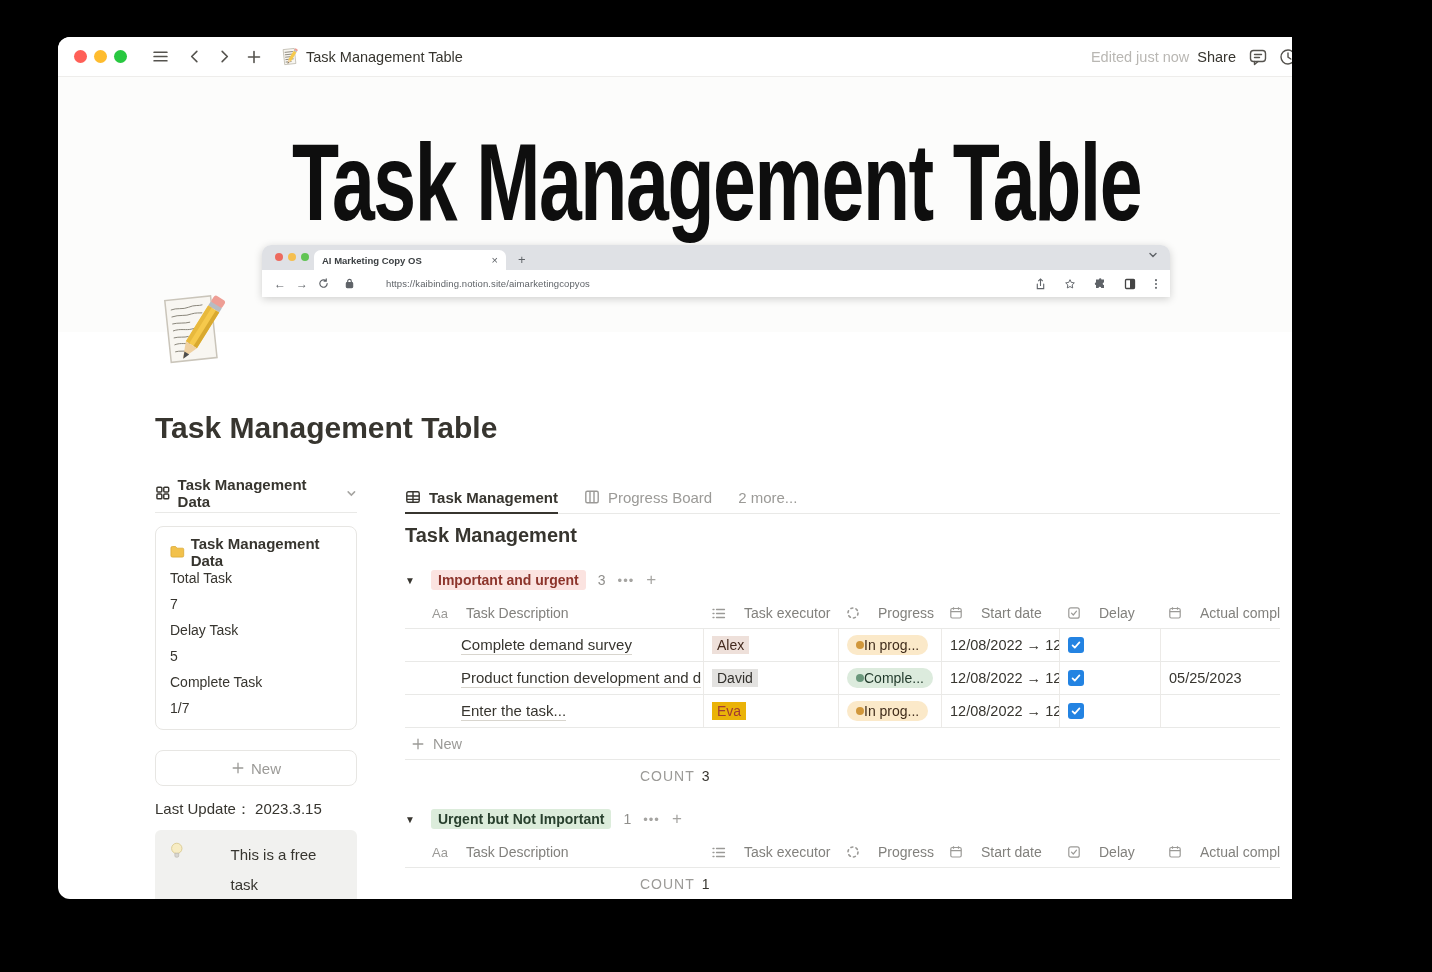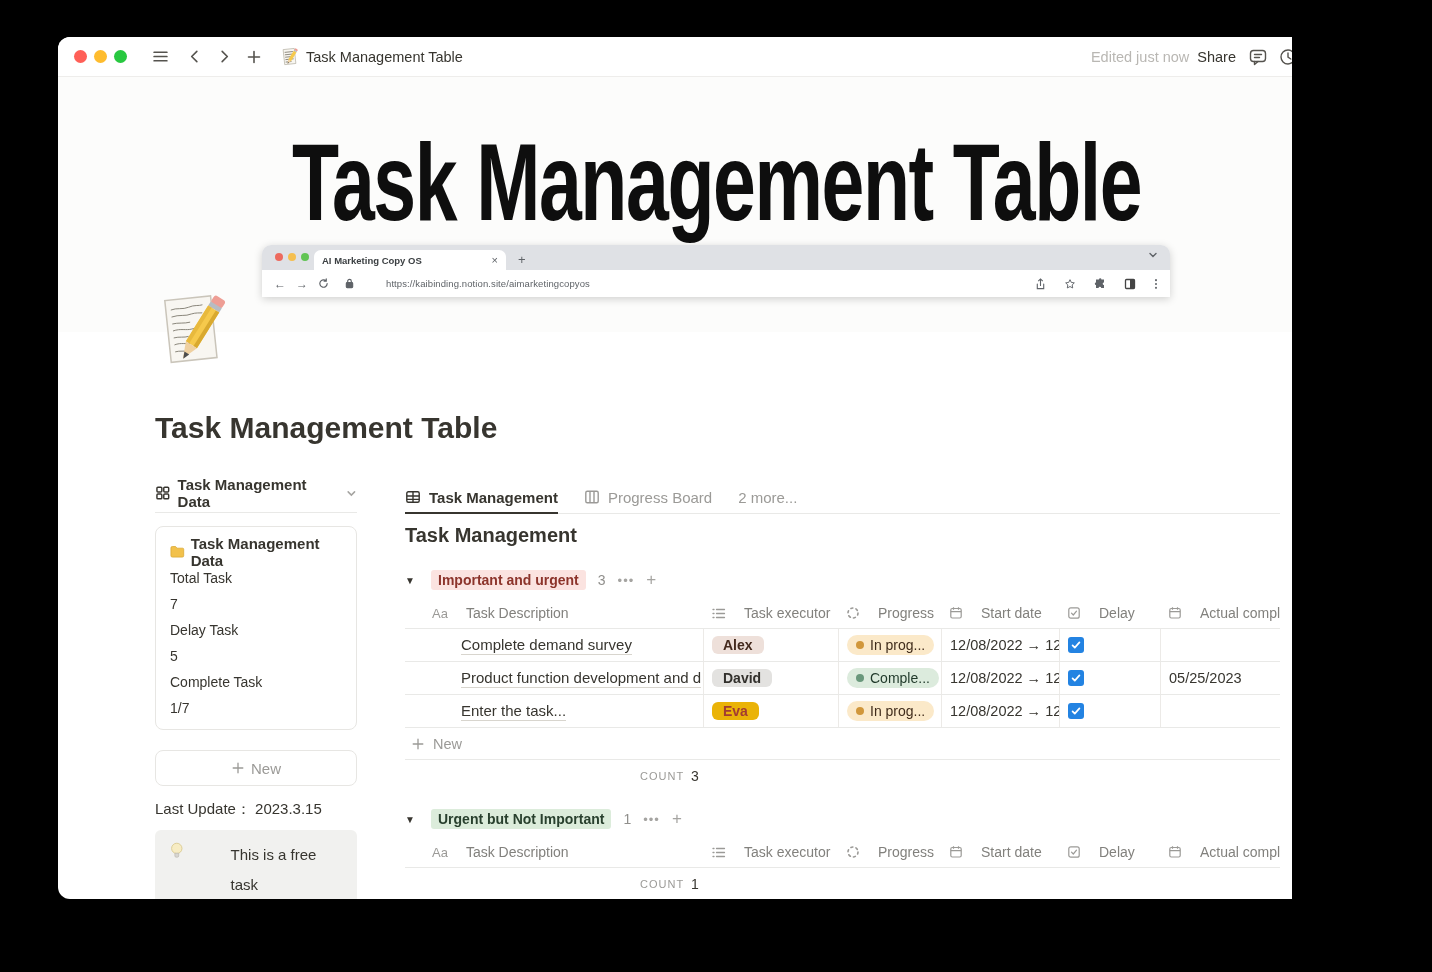--- a/index.html
+++ b/index.html
@@ -79,34 +79,34 @@
   .aa { font-size:13px; color:#9b9a97; font-weight:400; }
   .c1 { width:298px; padding-left:27px; } .c2 { width:135px; padding-left:8px; }
   .c3 { width:103px; padding-left:8px; } .c4 { width:118px; padding-left:8px; }
   .c5 { width:101px; padding-left:8px; } .c6 { width:120px; padding-left:8px; }
 
   .trow { height:33px; border-bottom:1px solid #e9e9e7; display:flex; align-items:stretch; font-size:14.5px; }
   .trow .cell { display:flex; align-items:center; overflow:hidden; white-space:nowrap; }
   .trow .cell + .cell { border-left:1px solid #eceae7; }
   .trow .c1 { padding-left:56px; font-size:15px; }
   .desc-txt { border-bottom:1px solid #d8d5ce; padding-bottom:1px; color:#37352f; cursor:pointer; overflow:hidden; white-space:nowrap; }
-  .name-badge { padding:1px 11px; border-radius:6px; font-size:14px;font-weight:bold; }
+  .name-badge { padding:1px 5px; border-radius:0; font-size:14px; }
   .nb-brown { background:#eee0da; color:#442a1e; }
   .nb-gray { background:#e3e2e0; color:#32302c; }
   .nb-red { background:#eab308; color:#a23c32; }
-  .pill { display:inline-flex; align-items:center; gap:6px; padding:2px 9px; border-radius:11px; font-size:14px; }
+  .pill { display:inline-flex; align-items:center; padding:2px 9px; border-radius:11px; font-size:14px; }
   .pill .dot { width:8px; height:8px; border-radius:50%; flex:none; }
   .pill-yellow { background:#fbe9c9; color:#402c1b; } .pill-yellow .dot { background:#d1973b; }
   .pill-green { background:#dcebdd; color:#1f3829; } .pill-green .dot { background:#69977b; }
   .date-txt { color:#37352f; }
   .cbx { width:16px; height:16px; border-radius:3px; background:#2383e2; display:flex; align-items:center; justify-content:center; flex:none; cursor:pointer; }
 
   .new-row { height:32px; border-bottom:1px solid #e9e9e7; display:flex; align-items:center; gap:8px; color:#9b9a97; font-size:14.5px; padding-left:6px; cursor:pointer; }
   .count-row { height:32px; display:flex; align-items:center; gap:7px; padding-left:235px; }
-  .count-label { font-size:11px; letter-spacing:1px; color:#9b9a97; }
+  .count-label { font-size:14px; letter-spacing:1px; color:#9b9a97; }
   .count-value { font-size:14px; color:#37352f; }
 
   .help-btn { position:absolute; right:16px; bottom:16px; width:36px; height:36px; border-radius:50%; background:#fff; border:1px solid #e8e7e4; box-shadow:0 2px 8px rgba(0,0,0,0.1); display:flex; align-items:center; justify-content:center; font-size:17px; color:#84827e; z-index:9; cursor:pointer; }
 
   svg { display:block; }
 </style>
 </head>
 <body>
 
 <div class="stage">

